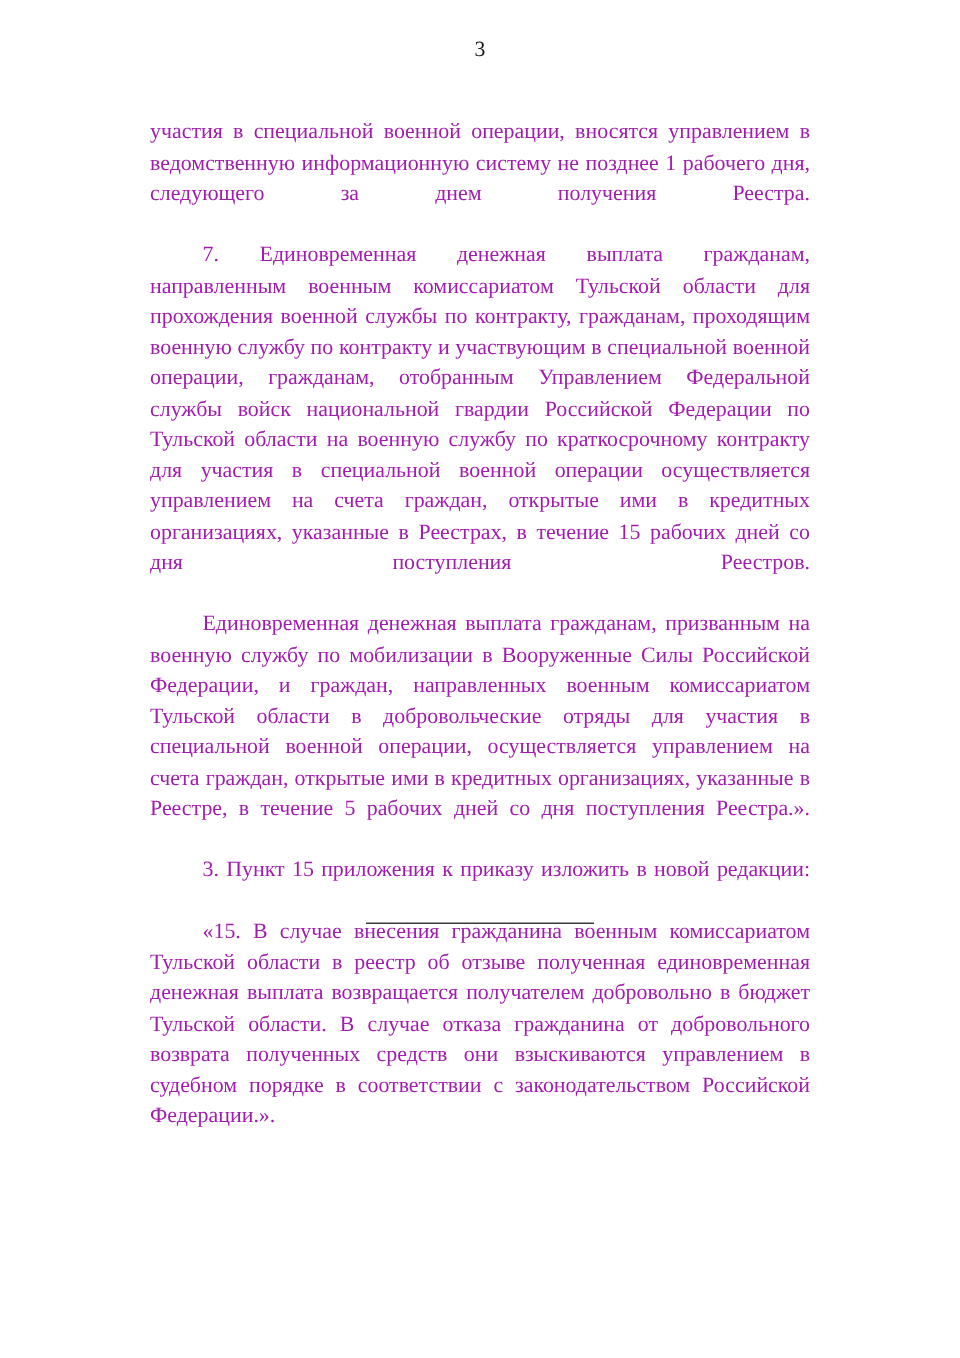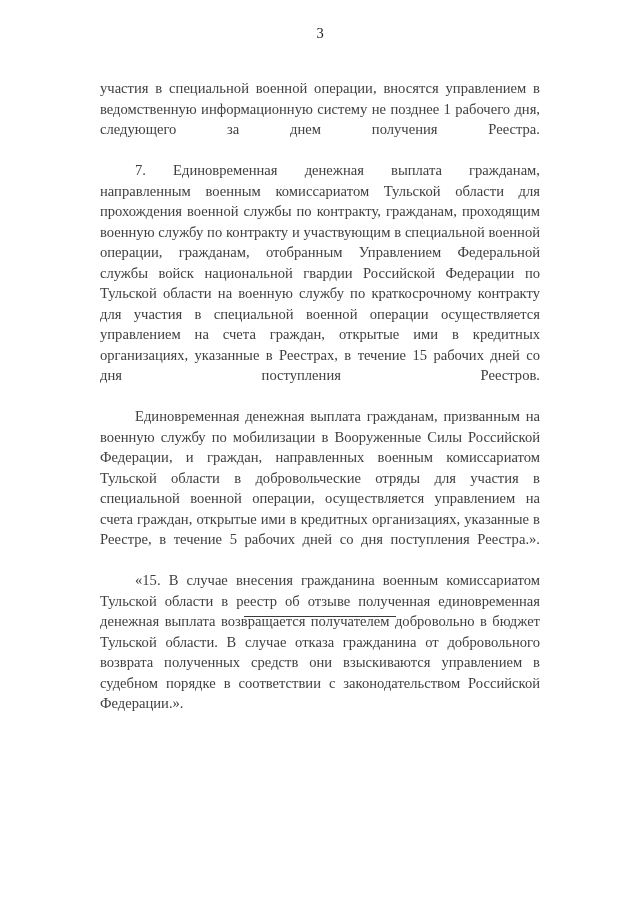--- a/index.html
+++ b/index.html
@@ -43,21 +43,21 @@
   }
 
   p.para {
     margin: 0;
     padding: 0;
     font-size: 14.6px;
     line-height: 20.5px;
     text-align: justify;
     text-justify: inter-word;
     text-indent: 35px;
-    color: #404040;
+    color: #a21caf;
     -webkit-hyphens: none;
     hyphens: none;
   }
 
   p.para.no-indent {
     text-indent: 0;
   }
 
   
   p.para::after {
@@ -92,20 +92,21 @@
   <div class="page-number">3</div>
 
   <div class="body-area">
 
     <p class="para no-indent">участия в специальной военной операции, вносятся управлением в ведомственную информационную систему не позднее 1 рабочего дня, следующего за днем получения Реестра.</p>
 
     <p class="para">7. Единовременная денежная выплата гражданам, направленным военным комиссариатом Тульской области для прохождения военной службы по контракту, гражданам, проходящим военную службу по контракту и участвующим в специальной военной операции, гражданам, отобранным Управлением Федеральной службы войск национальной гвардии Российской Федерации по Тульской области на военную службу по краткосрочному контракту для участия в специальной военной операции осуществляется управлением на счета граждан, открытые ими в кредитных организациях, указанные в Реестрах, в течение 15 рабочих дней со дня поступления Реестров.</p>
 
     <p class="para">Единовременная денежная выплата гражданам, призванным на военную службу по мобилизации в Вооруженные Силы Российской Федерации, и граждан, направленных военным комиссариатом Тульской области в добровольческие отряды для участия в специальной военной операции, осуществляется управлением на счета граждан, открытые ими в кредитных организациях, указанные в Реестре, в течение 5 рабочих дней со дня поступления Реестра.».</p>
 
+    <p class="para">3. Пункт 15 приложения к приказу изложить в новой редакции:</p>
 
     <p class="para">«15. В случае внесения гражданина военным комиссариатом Тульской области в реестр об отзыве полученная единовременная денежная выплата возвращается получателем добровольно в бюджет Тульской области. В случае отказа гражданина от добровольного возврата полученных средств они взыскиваются управлением в судебном порядке в соответствии с законодательством Российской Федерации.».</p>
 
 
   </div>
 
   <div class="rule-wrap">
     <hr class="separator">
   </div>
 

